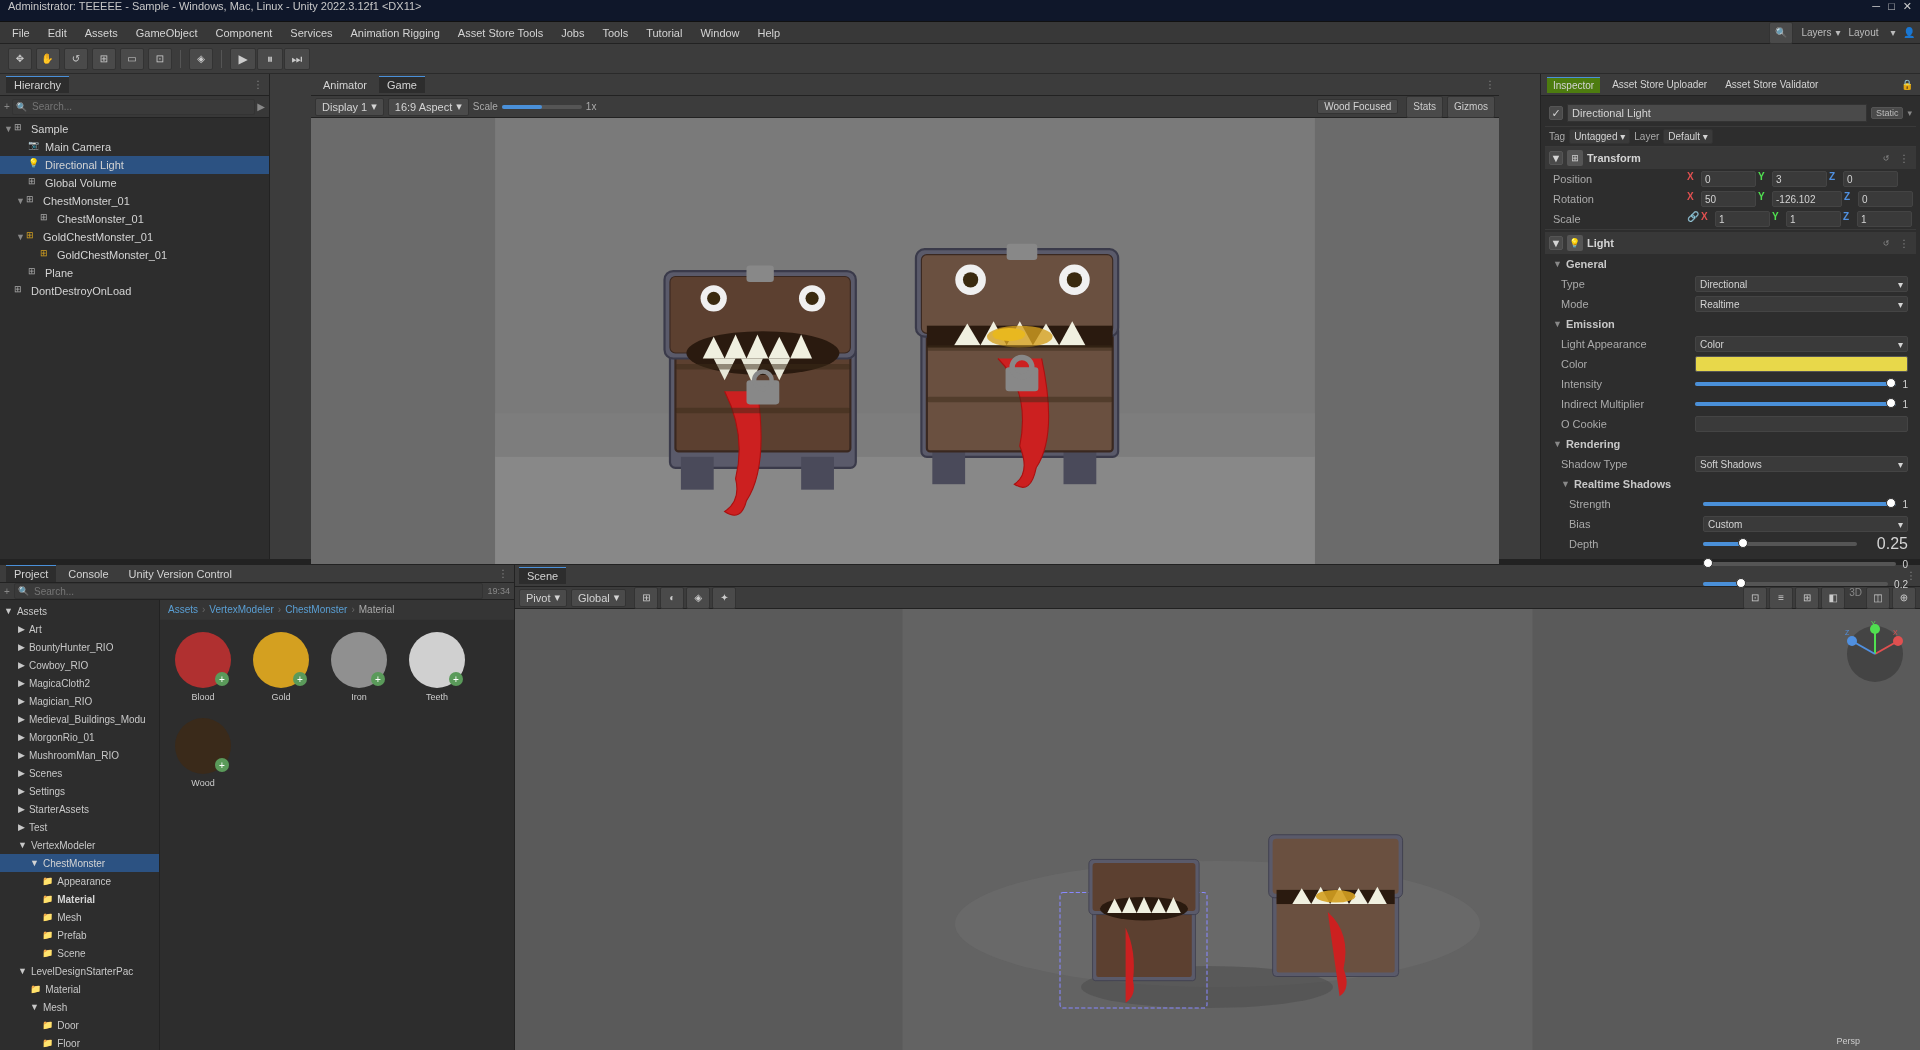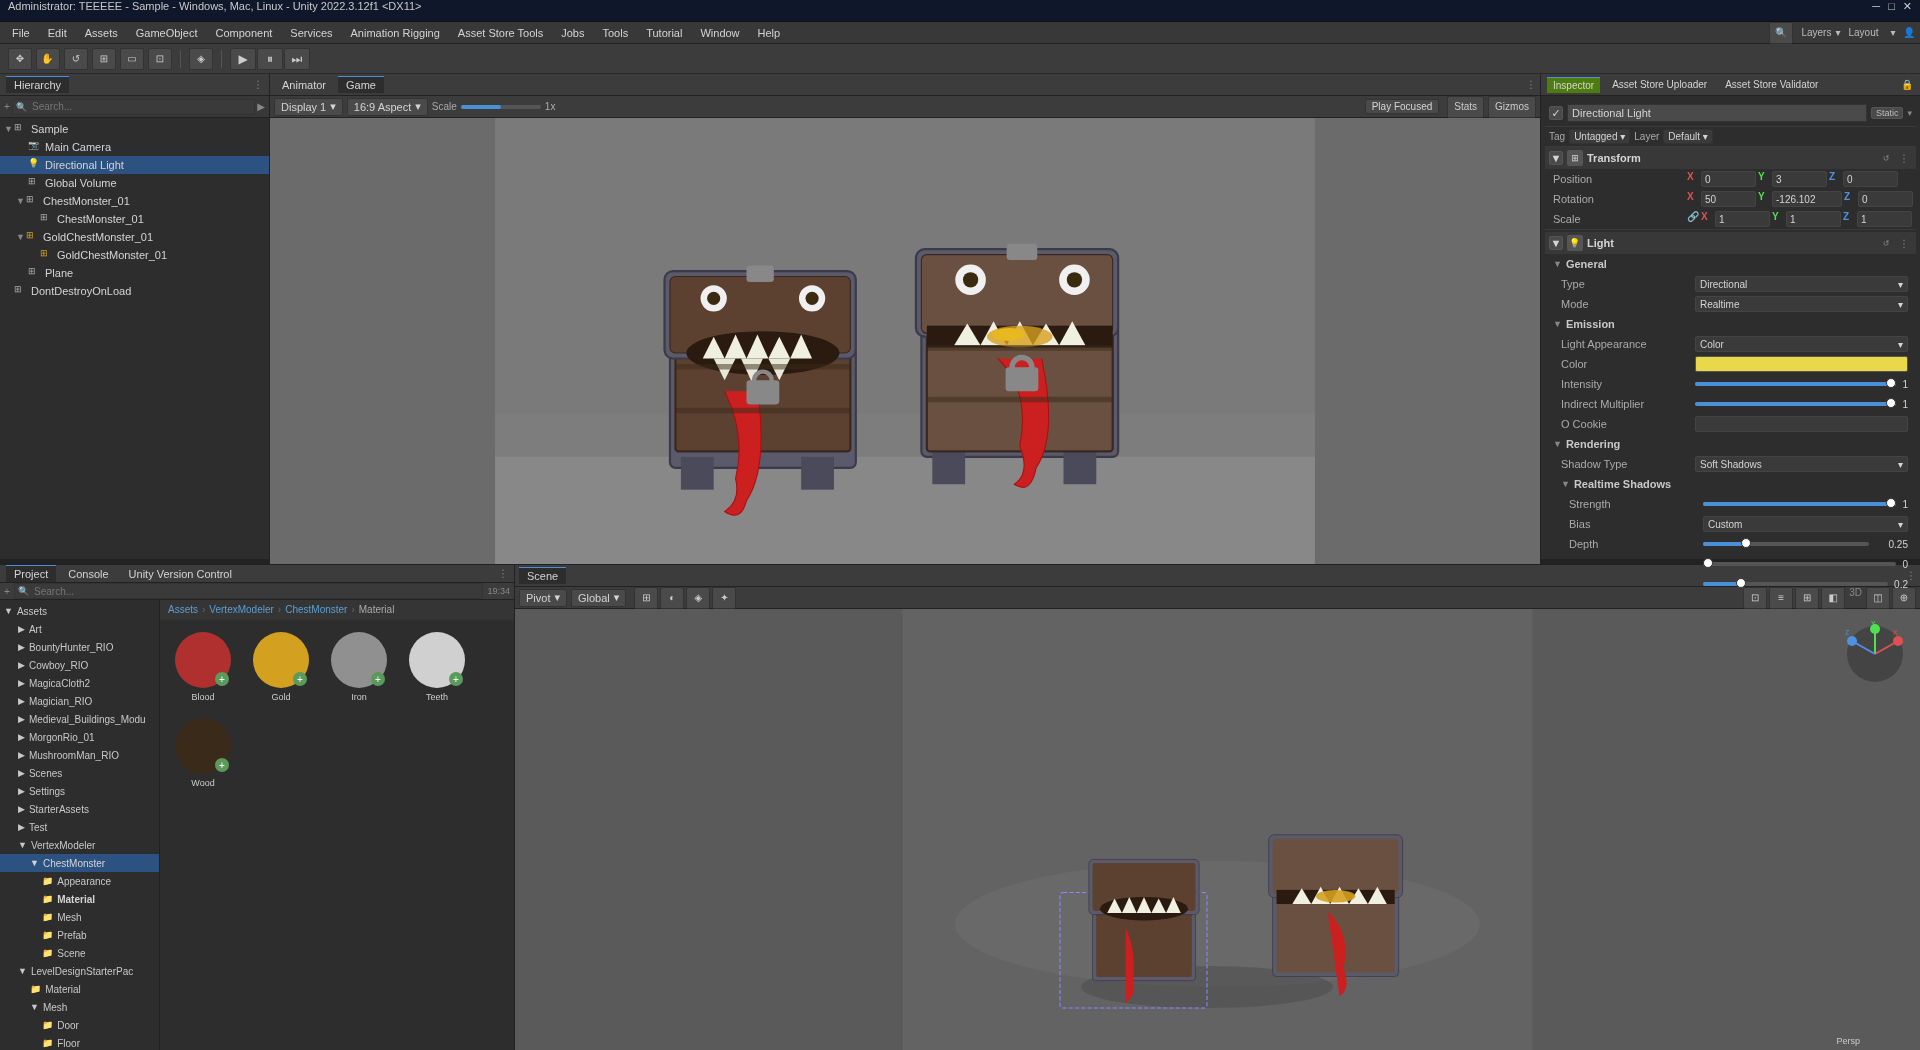--- a/index.html
+++ b/index.html
@@ -722,21 +722,21 @@
   <div class="toolbar-separator"></div>
   <div style="display: flex; gap: 1px;">
     <div class="toolbar-play">▶</div>
     <div class="toolbar-play">⏸</div>
     <div class="toolbar-play">⏭</div>
   </div>
 </div>
 
 <div id="main-layout" style="display:flex; flex-direction:column; height: calc(1050px - 22px - 22px - 30px);">
 
-  <div style="display:flex; flex: 1; height:0;">
+  <div style="display:flex; flex: 1; height:0;gap:41px;">
 
     <div id="hierarchy-panel">
       <div class="panel-header">
         <div class="panel-tab active">Hierarchy</div>
         <div style="margin-left: auto; font-size: 10px; color: #888; cursor: pointer;">⋮</div>
       </div>
       <div class="hierarchy-toolbar">
         <div style="font-size: 10px; color: #888; cursor: pointer;">+</div>
         <div style="flex:1; height:16px; background:#3a3a3a; border:1px solid #333; border-radius:2px; display:flex; align-items:center; padding:0 4px;">
           <span style="font-size:9px; color:#777;">🔍</span>
@@ -827,21 +827,21 @@
             <span>▾</span>
           </div>
           <div style="display:flex; align-items:center; gap:4px; font-size:10px; color:#aaa;">
             <span>Scale</span>
             <div style="width:80px; height:4px; background:#555; border-radius:2px; position:relative; cursor:pointer;">
               <div style="width: 50%; height:100%; background:#4a90d9; border-radius:2px;"></div>
             </div>
             <span>1x</span>
           </div>
           <div class="stats-toggle">
-            <span style="background:#4a4a4a; border:1px solid #333; border-radius:2px; padding:1px 6px; font-size:10px; cursor:pointer;">Play Focused</span>
+            <span style="background:#4a4a4a; border:1px solid #333; border-radius:2px; padding:1px 6px; font-size:10px; cursor:pointer;">Wood Focused</span>
           </div>
           <div style="display:flex; align-items:center; gap:4px; margin-left:4px;">
             <span class="toolbar-btn" style="width:auto; padding:0 6px;">Stats</span>
             <span class="toolbar-btn" style="width:auto; padding:0 6px;">Gizmos</span>
           </div>
         </div>
         <div class="view-canvas">
           
           <svg width="100%" height="100%" viewBox="0 0 750 408" xmlns="http://www.w3.org/2000/svg">
 
@@ -1137,21 +1137,21 @@
             </div>
           </div>
 
           <div class="prop-row" style="padding-left:24px;">
             <div class="prop-label">Depth</div>
             <div class="slider-row">
               <div class="slider-track">
                 <div class="slider-fill" style="width:25%;"></div>
                 <div class="slider-thumb" style="left:23%;"></div>
               </div>
-              <span style="margin-left:20px; font-size:10px;">0.25</span>
+              <span style="margin-left:20px; font-size:16px;">0.25</span>
             </div>
           </div>
 
           <div class="prop-row" style="padding-left:24px;">
             <div class="prop-label">Normal</div>
             <div class="slider-row">
               <div class="slider-track">
                 <div class="slider-fill" style="width:0%;"></div>
                 <div class="slider-thumb" style="left:0;"></div>
               </div>

